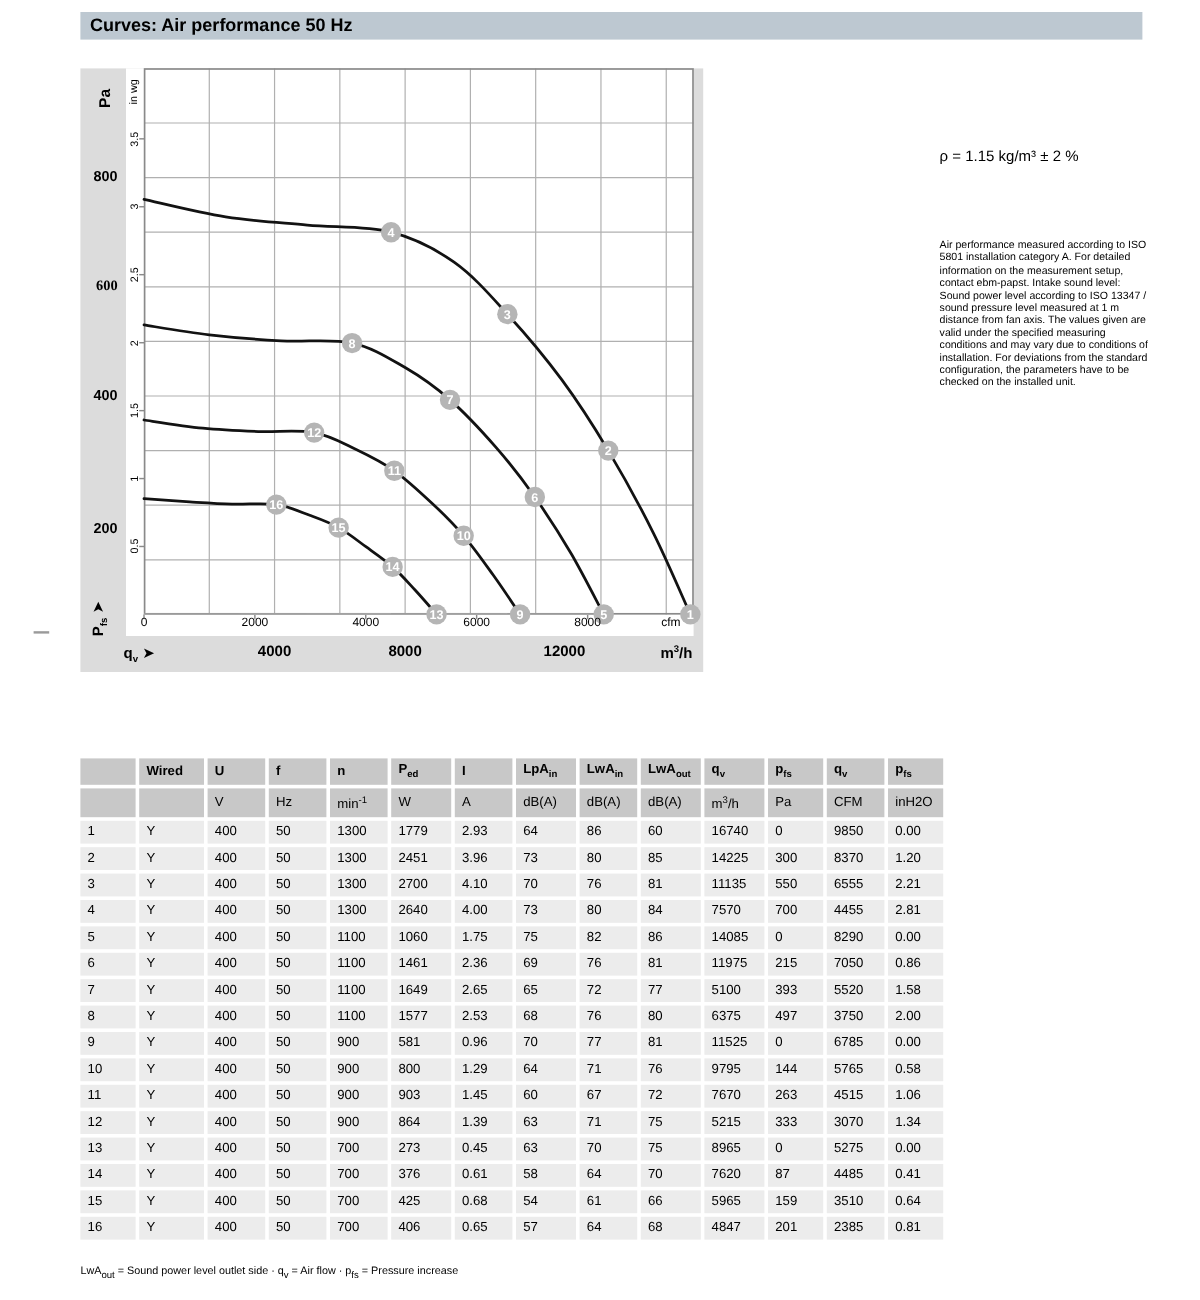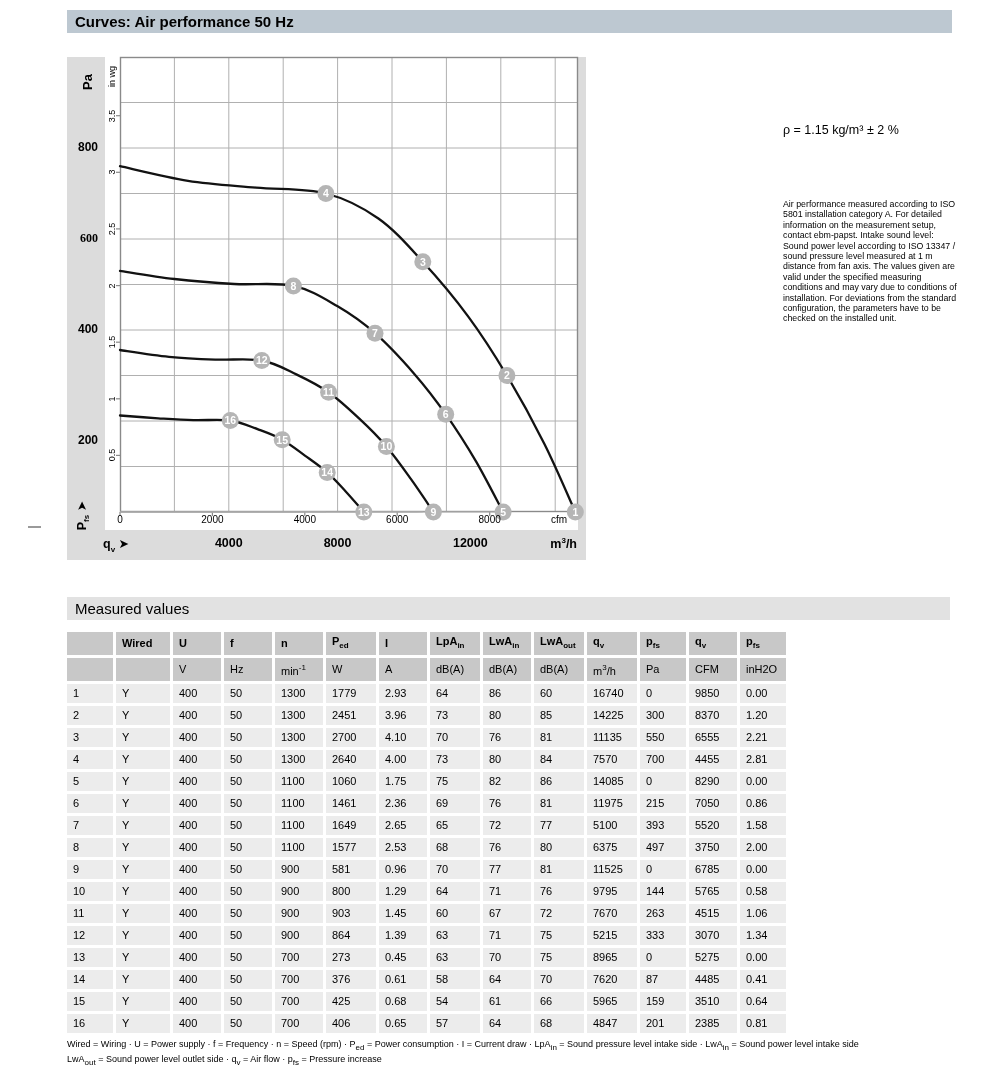--- a/index.html
+++ b/index.html
@@ -159,21 +159,20 @@
       <div class="cfm-tick" style="left: 310.248px;">6000</div>
       <div class="cfm-tick" style="left: 402.665px;">8000</div>
       <div class="x2-tick" style="left: 136.789px;">4000</div>
       <div class="x2-tick" style="left: 245.577px;">8000</div>
       <div class="x2-tick" style="left: 354.366px; margin-left: 24px;">12000</div>
     </div>
 
   <div id="density-note">ρ = 1.15 kg/m³ ± 2 %</div>
   <div id="side-note">Air performance measured according to ISO 5801 installation category A. For detailed information on the measurement setup, contact ebm-papst. Intake sound level: Sound power level according to ISO 13347 / sound pressure level measured at 1 m distance from fan axis. The values given are valid under the specified measuring conditions and may vary due to conditions of installation. For deviations from the standard configuration, the parameters have to be checked on the installed unit.</div>
 
-  <div id="mv-band" class="band">Measured values</div>
 
   <table id="mv-table">
       <colgroup>
         <col style="width:46px">
         <col style="width:54px">
         <col style="width:48px">
         <col style="width:48px">
         <col style="width:48px">
         <col style="width:50px">
         <col style="width:48px">
@@ -470,16 +469,15 @@
           <td>64</td>
           <td>68</td>
           <td>4847</td>
           <td>201</td>
           <td>2385</td>
           <td>0.81</td>
         </tr>
       </tbody>
     </table>
 
-  <div id="footnote-1" class="footnote">Wired = Wiring · U = Power supply · f = Frequency · n = Speed (rpm) · P<sub>ed</sub> = Power consumption · I = Current draw · LpA<sub>in</sub> = Sound pressure level intake side · LwA<sub>in</sub> = Sound power level intake side</div>
   <div id="footnote-2" class="footnote">LwA<sub>out</sub> = Sound power level outlet side · q<sub>v</sub> = Air flow · p<sub>fs</sub> = Pressure increase</div>
 
 </div>
 
 </body></html>

